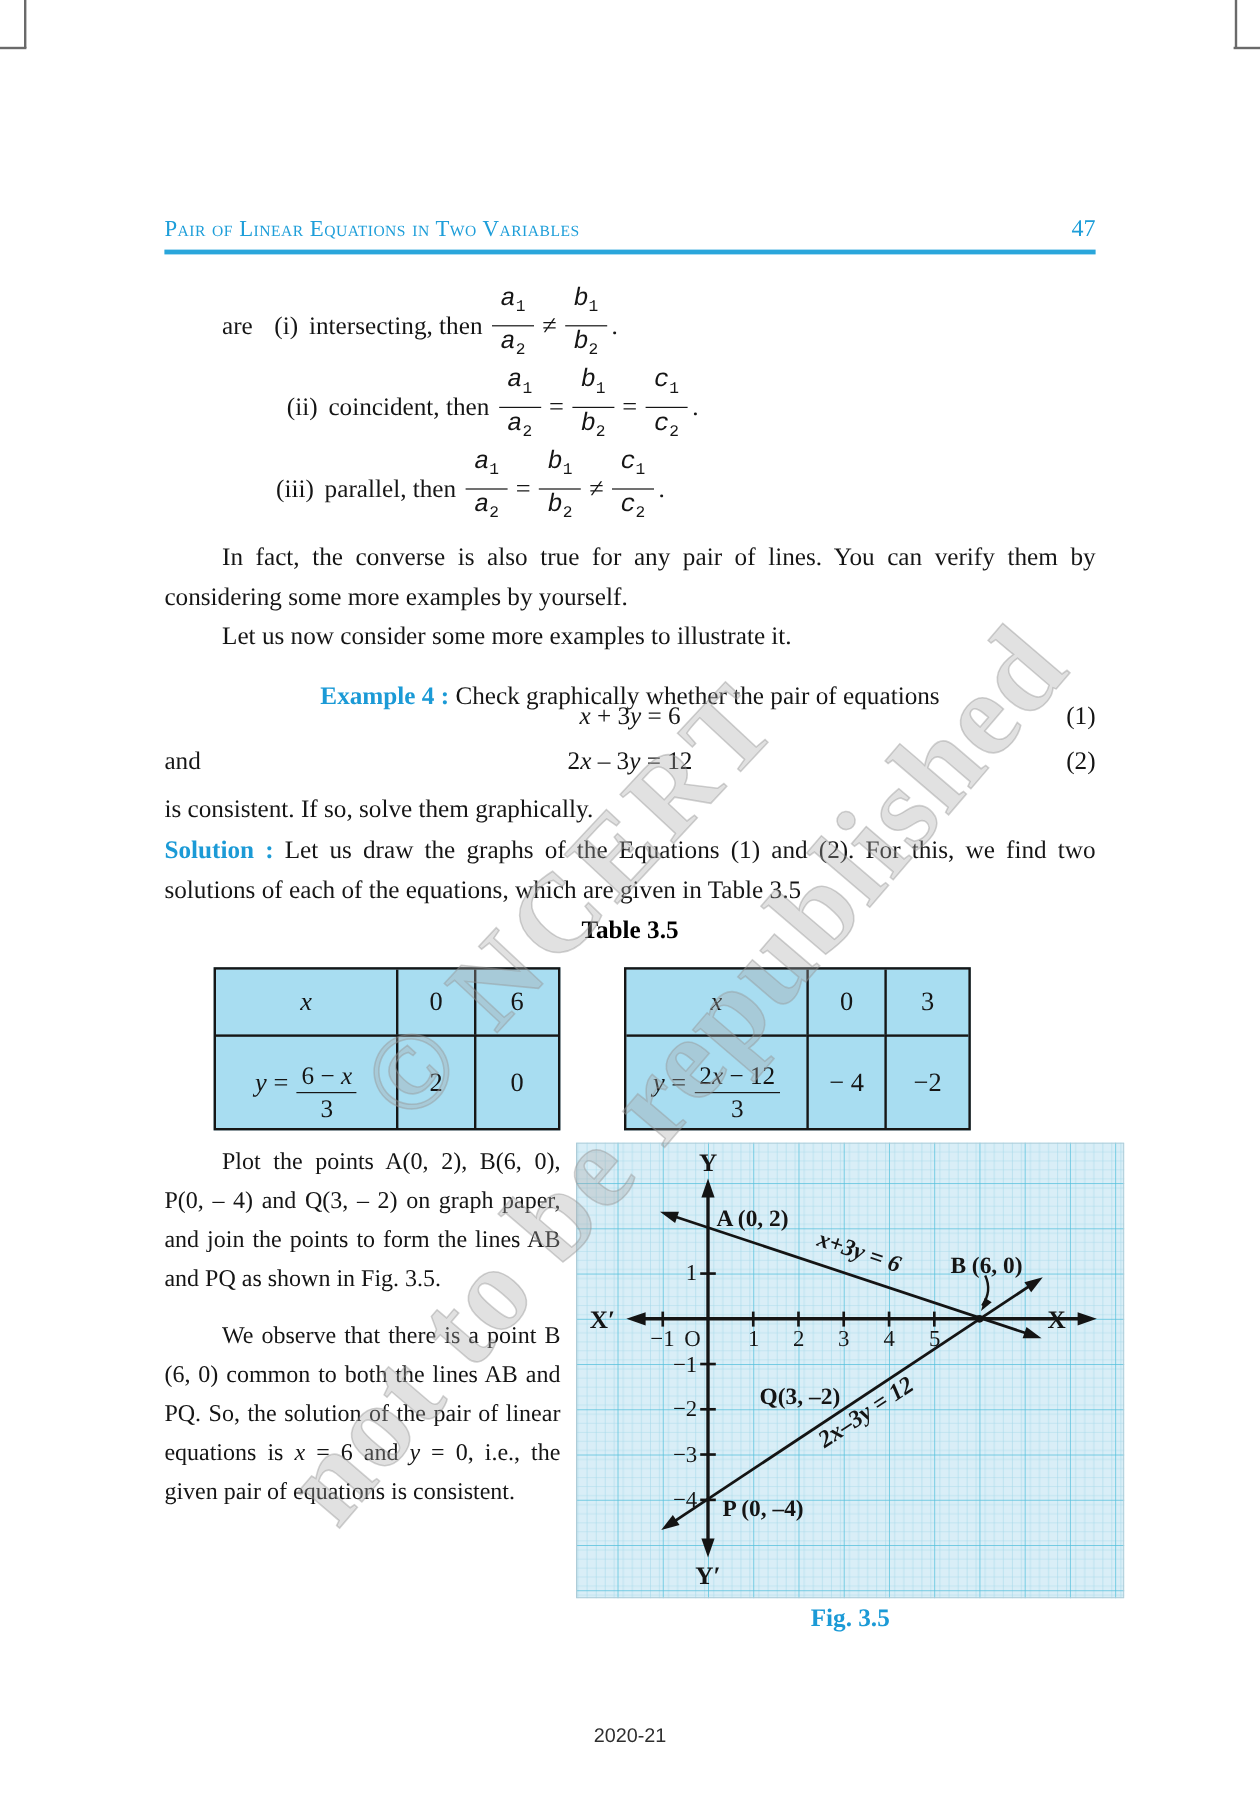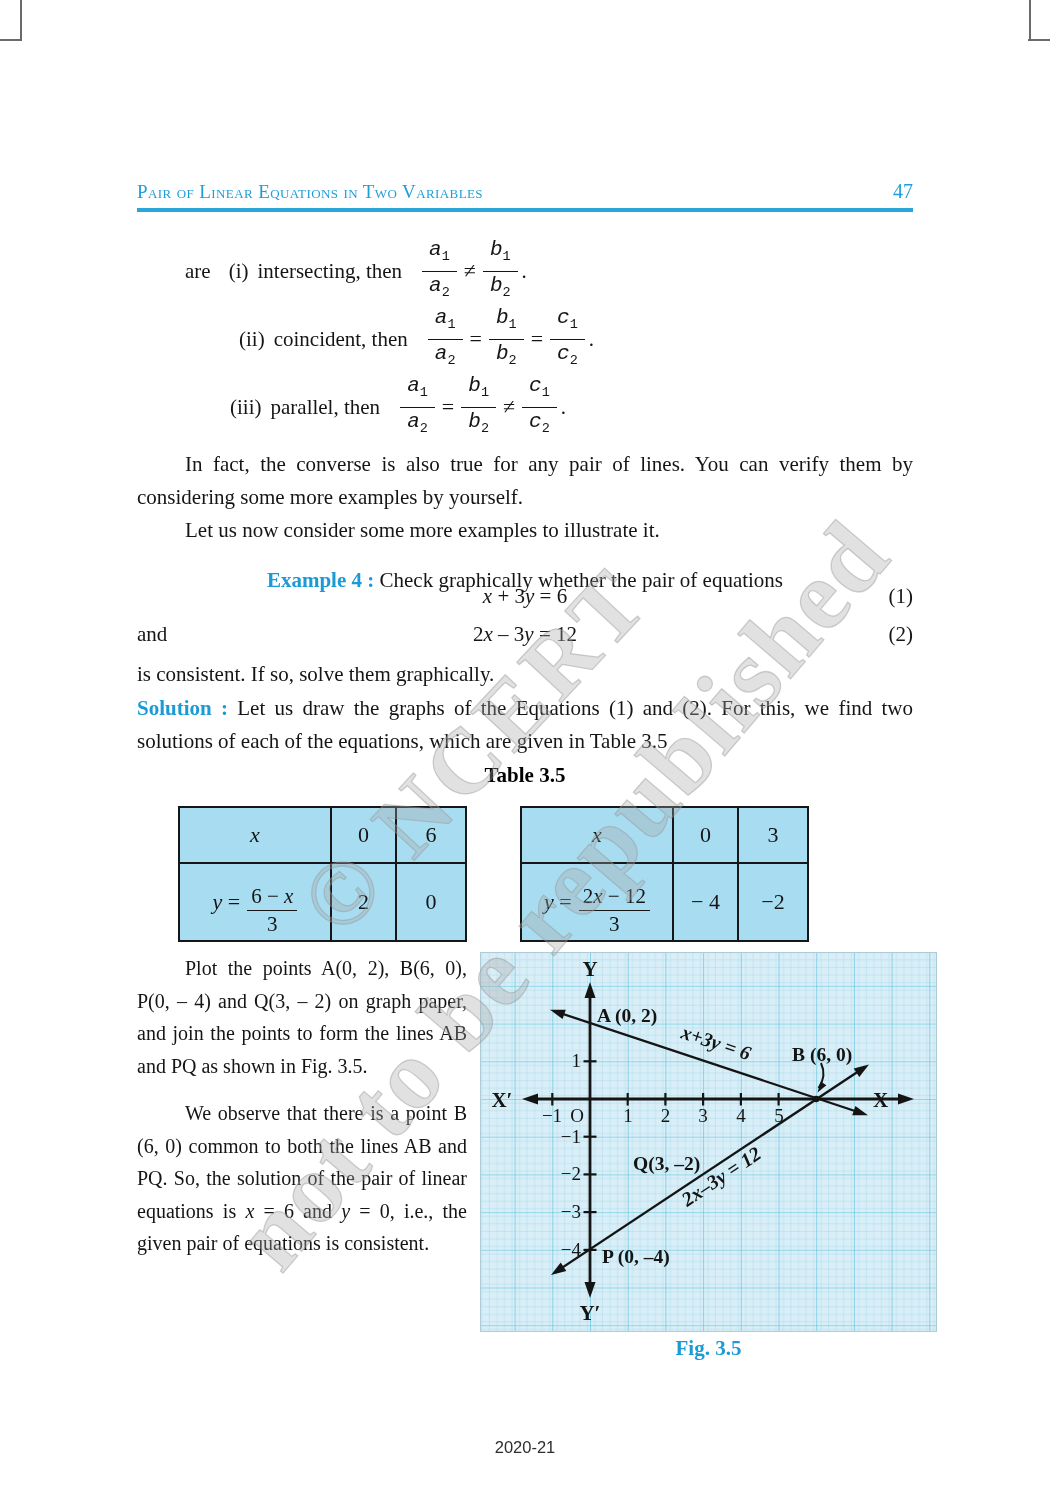--- a/index.html
+++ b/index.html
@@ -10,21 +10,21 @@
   
   .hdr-title{position:absolute;left:137px;top:181px;font-variant:small-caps;
              font-size:19px;letter-spacing:.4px;color:#1e9ed9;}
   .hdr-num{position:absolute;right:137px;top:180px;font-size:20px;color:#1e9ed9;}
   .hdr-rule{position:absolute;left:137px;top:208px;width:776px;height:3.5px;background:#2aa6db;}
   
   .cond{position:absolute;left:137px;width:776px;height:66px;display:flex;align-items:center;
         font-size:21px;}
   .cond .lead{margin-right:18px;}
   .cond .idx{margin-right:9px;}
-  .cond .lbl{margin-right:20px;}
+  .cond .lbl{margin-right:8px;}
   .op{font-size:22px;margin:0 7px;font-style:normal;}
   .frac{display:inline-flex;flex-direction:column;align-items:center;font-style:italic;font-size:21px;font-family:Liberation Mono, monospace;}
   .frac .top{padding:0 7px 1px;border-bottom:1.6px solid #151515;line-height:25px;}
   .frac .bot{padding-top:1px;line-height:25px;}
   .frac sub,.tcell sub{font-style:normal;font-size:13.5px;}
   .tail{margin-left:4px;}
   
   .para{position:absolute;left:137px;width:776px;font-size:21px;line-height:33px;
         text-align:justify;}
   .indent{text-indent:48px;}

